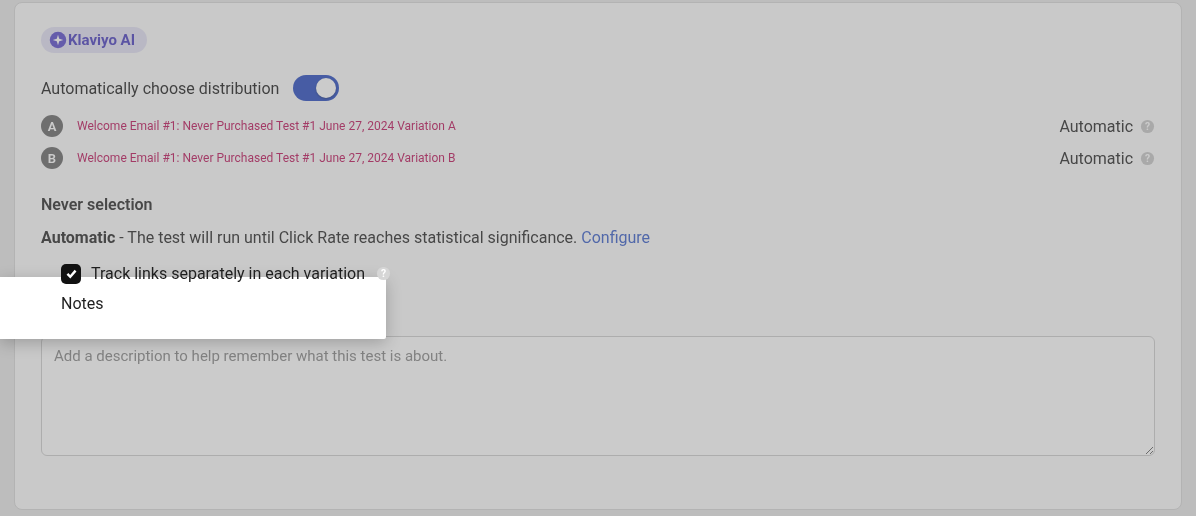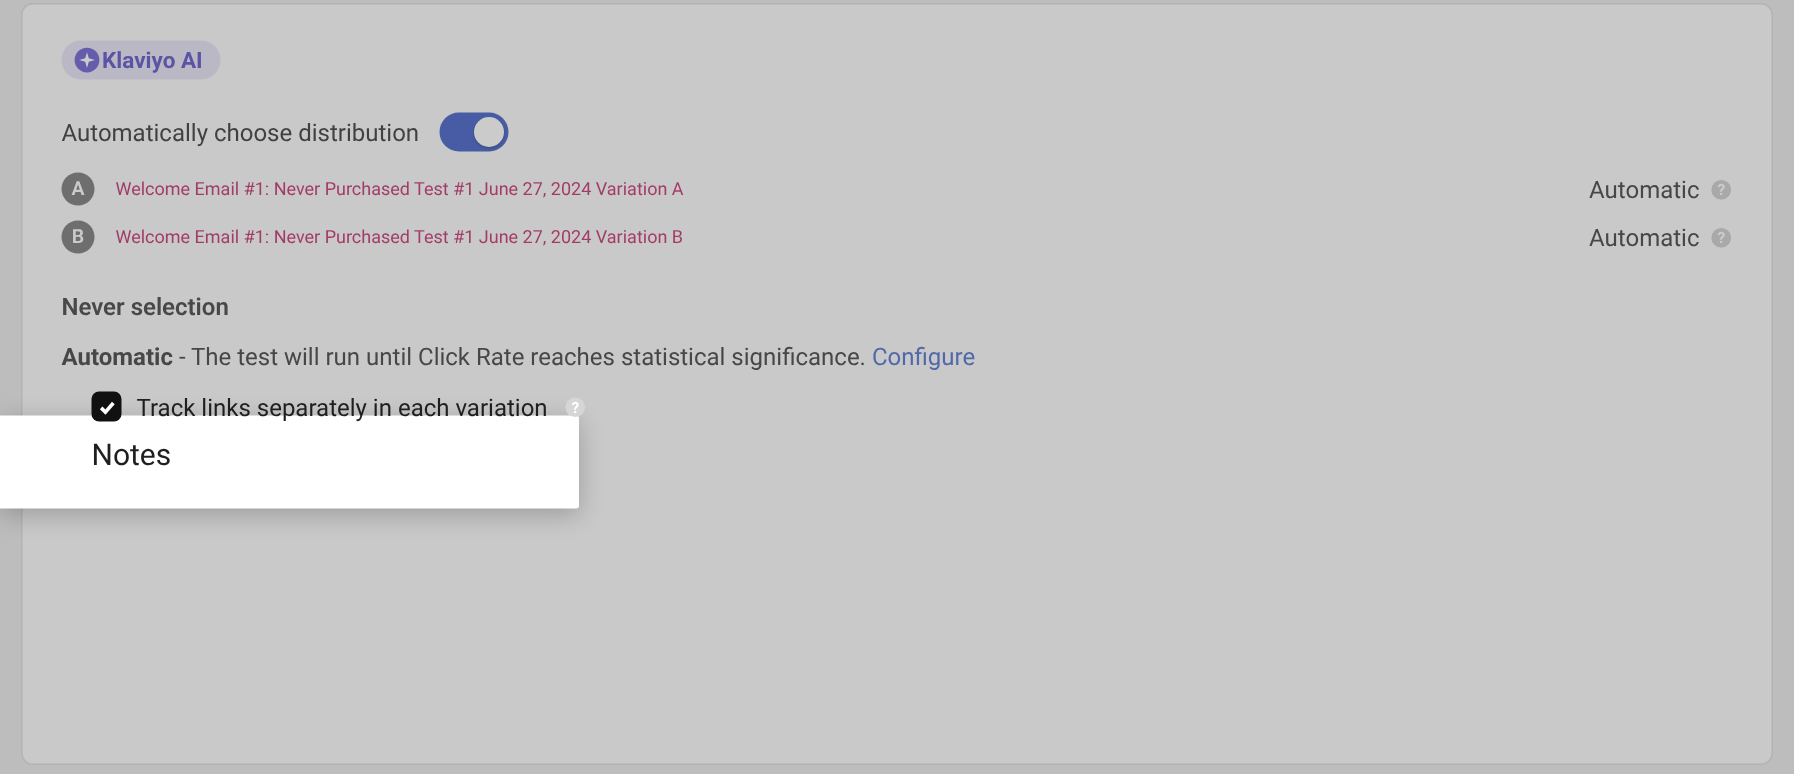--- a/index.html
+++ b/index.html
@@ -186,21 +186,21 @@
       height: 13px;
       stroke: #fff;
       stroke-width: 3;
       fill: none;
     }
     .track-label {
       font-size: 16px;
       color: #1f1f1f;
     }
     .notes-label {
-      font-size: 20px;
+      font-size: 16px;
       color: #1f1f1f;
       margin-bottom: 6px;
     }
     .notes-textarea {
       width: 100%;
       height: 120px;
       border: 1px solid #cfcfcf;
       border-radius: 6px;
       padding: 10px 12px;
       font-size: 15px;
@@ -308,20 +308,21 @@
       <span class="strong">Automatic</span><span> - The test will run until Click Rate reaches statistical significance. </span><a class="configure-link">Configure</a>
     </div>
   </div>
 
   <div class="track-row" style="visibility:hidden;">
     <div class="checkbox"></div>
     <span class="track-label">Track links separately in each variation</span>
   </div>
 
   <div class="notes-label">Notes</div>
+  <textarea class="notes-textarea" placeholder="Add a description to help remember what this test is about." style=""></textarea>
 
 </div>
 
 <div class="dim-overlay"></div>
 
 <div class="highlight-cutout"></div>
 <div class="highlight-content">
   <div class="row1">
     <div class="checkbox">
       <svg viewBox="0 0 16 16">

